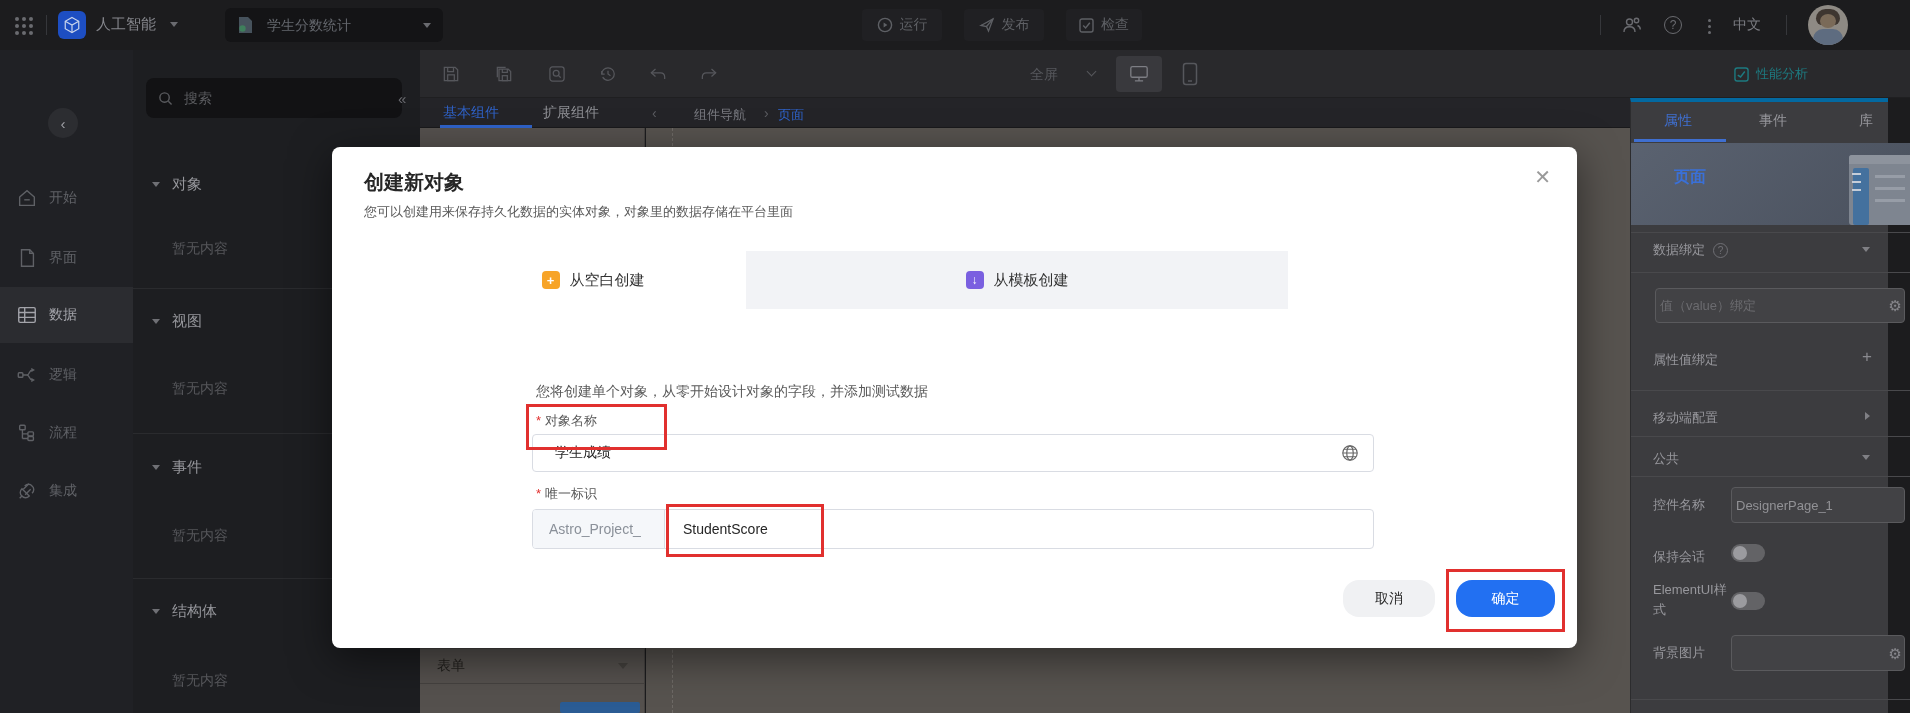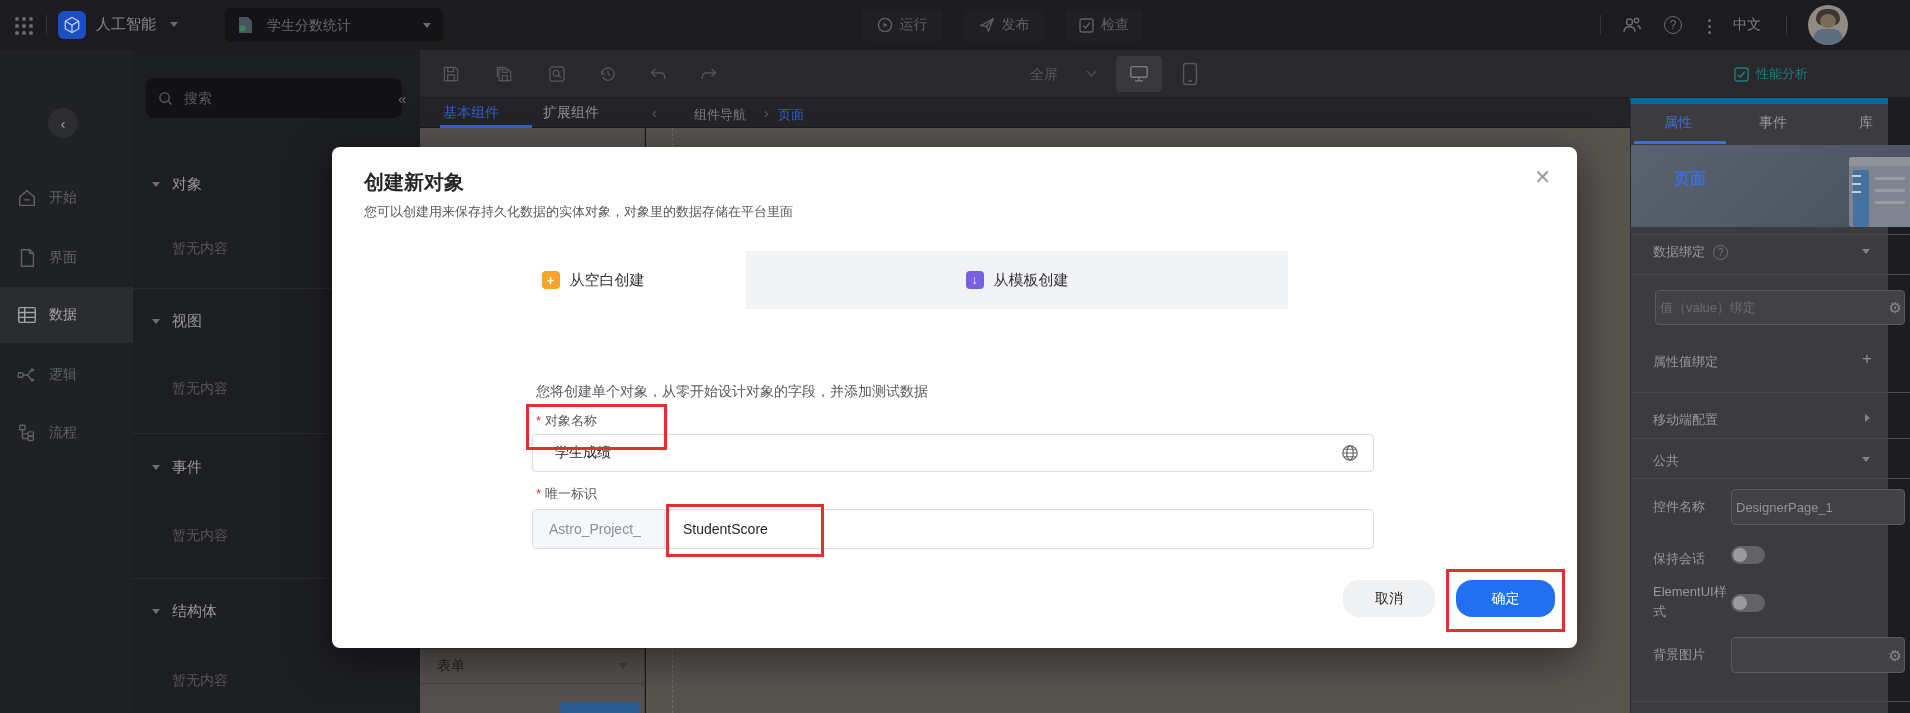--- a/index.html
+++ b/index.html
@@ -55,21 +55,21 @@
   .crumb.cur{color:#2f62c8;}
   .chev-txt{color:#5c5d62;font-size:14px;}
   
   .cpanel{left:420px;top:128px;width:225px;height:585px;background:#55514e;border-right:1px solid #454240;}
   .cp-row{left:0;top:520px;width:225px;height:36px;border-top:1px solid #454240;border-bottom:1px solid #454240;display:flex;align-items:center;justify-content:space-between;padding:0 17px;color:#23211e;font-size:14px;}
   .cp-tri{width:0;height:0;border-left:5px solid transparent;border-right:5px solid transparent;border-top:6px solid #44413e;}
   .cp-blue{left:140px;top:574px;width:80px;height:11px;background:#2b5c94;border-radius:2px;}
   .canvas{left:646px;top:128px;width:984px;height:585px;background:#57534f;}
   .dashline{left:26px;top:0;width:0;height:585px;border-left:1px dashed #6e6a66;}
   
-  .rpanel{left:1630px;top:98px;width:258px;height:615px;background:#3c3c3f;border-left:1px solid #2c2c2e;border-top:6px solid #0369a1;color:#97979c;}
+  .rpanel{left:1630px;top:98px;width:258px;height:615px;background:#3c3c3f;border-left:1px solid #2c2c2e;border-top:4px solid #0369a1;color:#97979c;}
   .rtab{top:10px;font-size:14px;color:#97979c;}
   .rtab.act{color:#3f6fd0;}
   .rtab-line{left:3px;top:37px;width:92px;height:3px;background:#3f6fd0;}
   .rcard{left:0;top:41px;width:280px;height:82px;background:linear-gradient(135deg,#5a6270,#4a515e);overflow:hidden;}
   .rcard-title{left:43px;top:24px;font-size:16px;font-weight:bold;color:#3a70d8;}
   .mini-win{left:218px;top:12px;width:70px;height:70px;background:#7e8590;border-radius:3px;overflow:hidden;}
   .mini-top{position:absolute;left:0;top:0;width:70px;height:9px;background:#8d939d;}
   .mini-col{position:absolute;left:4px;top:13px;width:16px;height:57px;background:#44719e;border-radius:2px;}
   .mini-dash{position:absolute;left:3px;width:9px;height:2px;background:#c5cdd8;}
   .mini-line{position:absolute;left:26px;width:30px;height:3px;background:#979da7;}
@@ -229,20 +229,29 @@
     </div>
     <div class="abs rail-item" style="top:355px">
       <svg width="22" height="22" viewBox="0 0 24 24" fill="none" stroke="currentColor" stroke-width="1.5">
           <rect x="4" y="3.5" width="6" height="5" rx="1"></rect>
           <path d="M7 8.5 V18 M7 13 H13 M7 18 H13"></path>
           <rect x="13" y="10.8" width="6" height="4.4" rx="1"></rect>
           <rect x="13" y="15.8" width="6" height="4.4" rx="1"></rect>
         </svg>
       <span>流程</span>
     </div>
+    <div class="abs rail-item" style="top:413px">
+      <svg width="22" height="22" viewBox="0 0 24 24" fill="none" stroke="currentColor" stroke-width="1.5">
+          <path d="M8 10 L14 4 M10 16 L16 10"></path>
+          <path d="M6.5 9.5 C4 12 4 15.5 6.5 17.5 C8.5 20 12 20 14.5 17.5 L6.5 9.5 Z"></path>
+          <path d="M9.5 6.5 C12 4 15.5 4 17.5 6.5 C20 8.5 20 12 17.5 14.5"></path>
+          <path d="M4 20 L6.8 17.2"></path>
+        </svg>
+      <span>集成</span>
+    </div>
   </div>
 
   <div class="abs sidebar">
     <div class="abs search">
       <svg width="15" height="15" viewBox="0 0 16 16" fill="none" stroke="#5a5b5f" stroke-width="1.5">
           <circle cx="7" cy="7" r="5"></circle>
           <path d="M11 11 L14.5 14.5"></path>
         </svg>
       <input type="text" placeholder="搜索" style="">
     </div>

